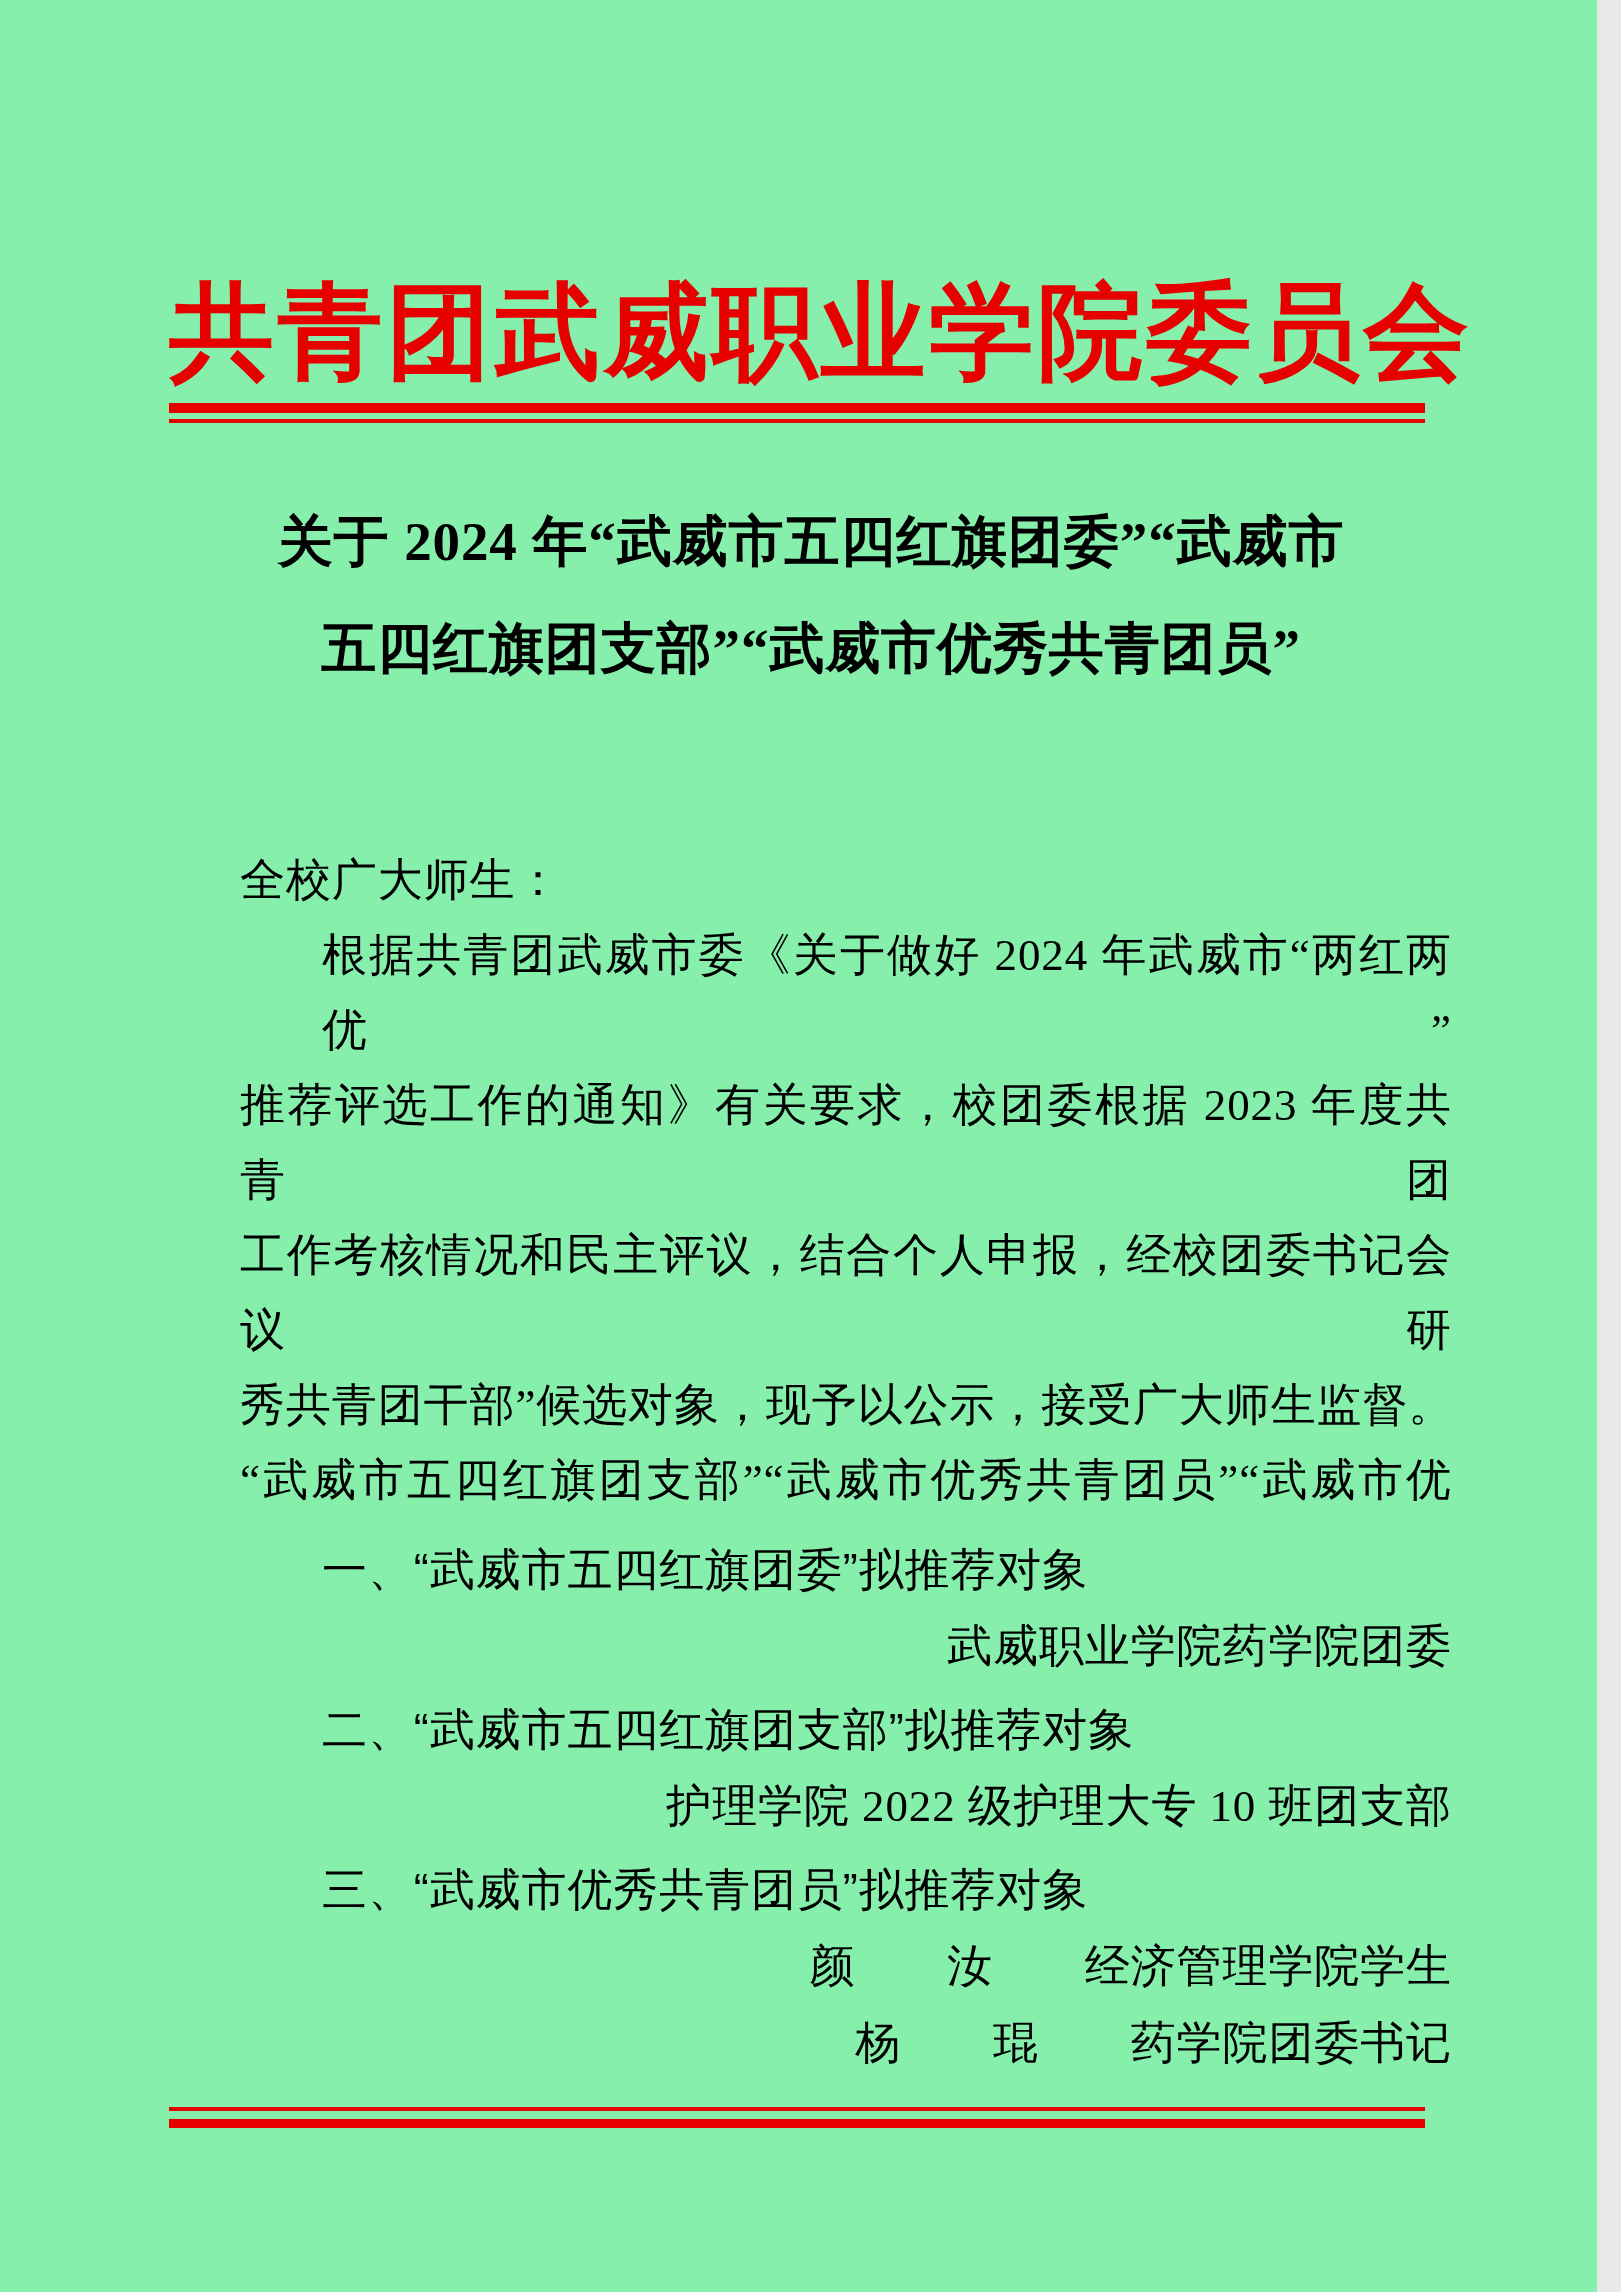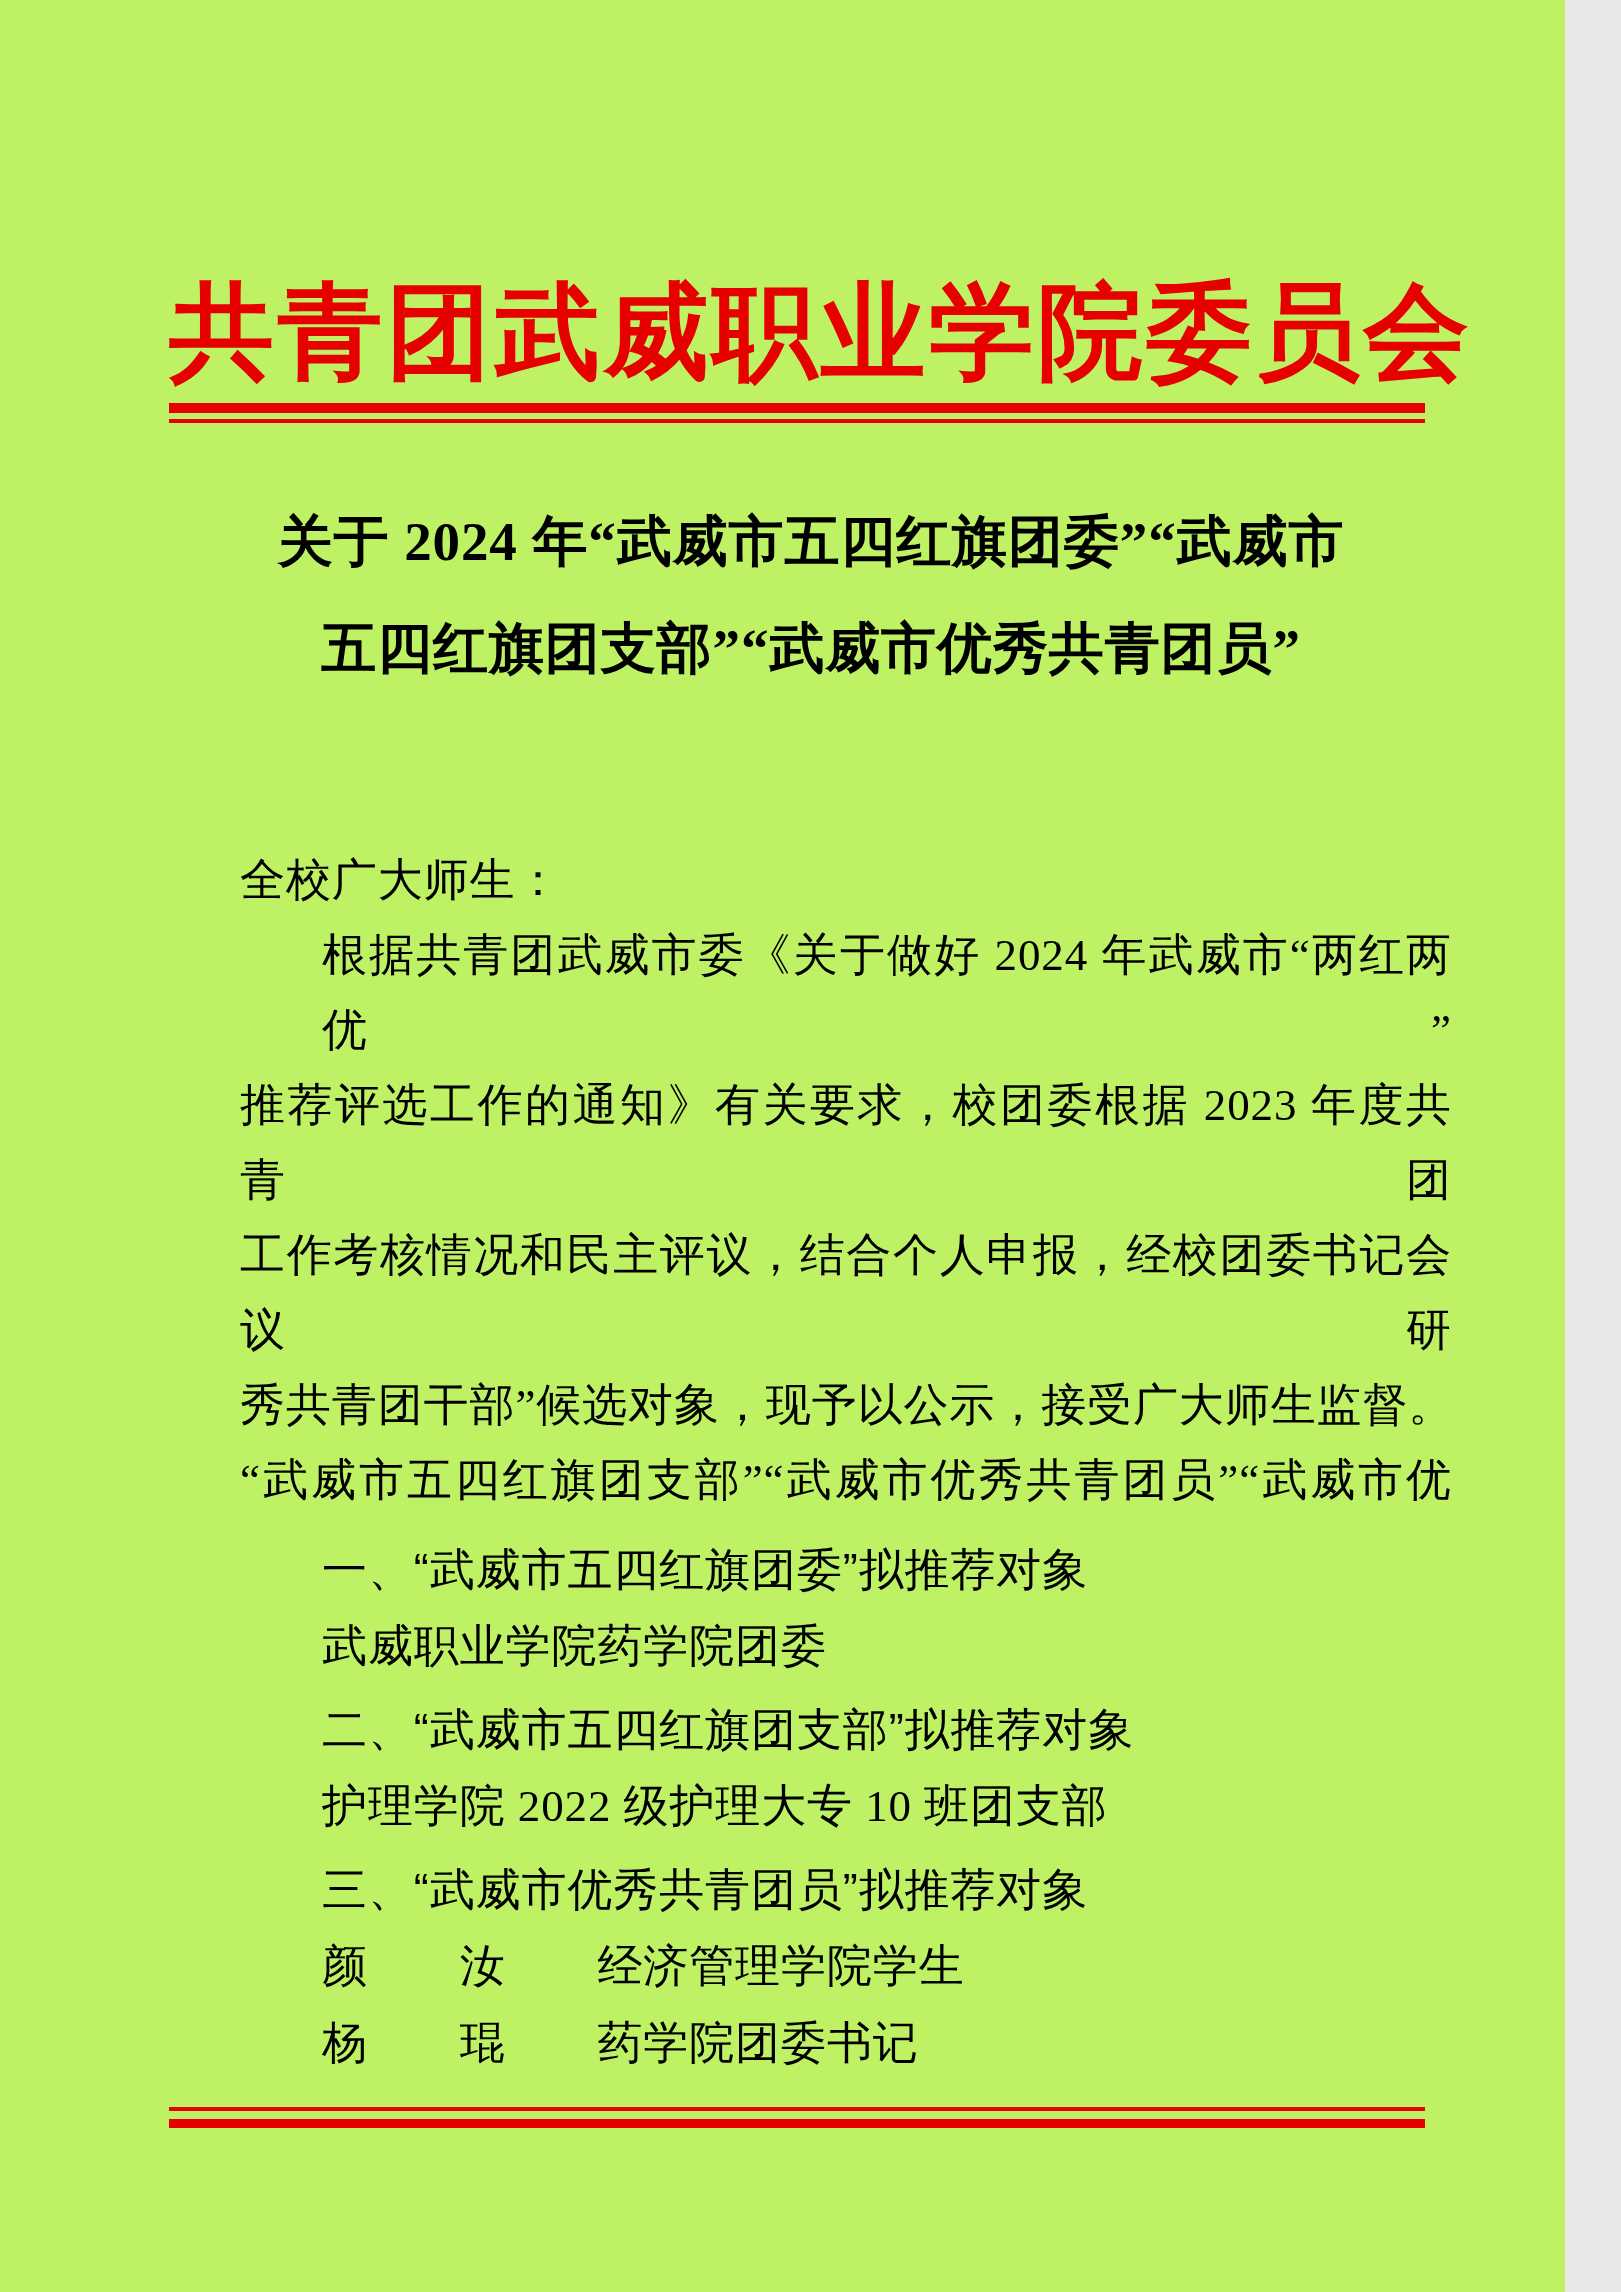--- a/index.html
+++ b/index.html
@@ -1,23 +1,24 @@
 <!DOCTYPE html>
 <html style="font-size:14.3px"><head>
 <meta charset="utf-8">
 <style>
   html, body { margin: 0; padding: 0; background: #e8e8e8; }
   .page {
     position: relative;
     width: 1565px;
     height: 2293px;
-    background: #bef264;
+    background: #86efac;
     font-family: "Liberation Serif", "DejaVu Serif", serif;
     color: #000;
     overflow: hidden;
+    padding-left: 32px;
     --accent: #e60000;
   }
   .letterhead-title {
     position: absolute;
     top: 267px; left: 169px; width: 1256px;
     font-size: 105px;
     line-height: 132px;
     font-weight: 700;
     letter-spacing: 3.6px;
     text-align: center;
@@ -62,20 +63,21 @@
     font-weight: 400;
     padding-left: 82px;
     line-height: 77px;
     margin-top: 6.2px;
     white-space: nowrap;
   }
   .item-content {
     padding-left: 82px;
     line-height: 77px;
     white-space: nowrap;
+    text-align: right;
   }
 </style>
 </head>
 <body>
 
 <div class="page" style="--accent: #e60000;">
 
   <div class="letterhead-title">共青团武威职业学院委员会</div>
 
   <div class="rules rules-top">

